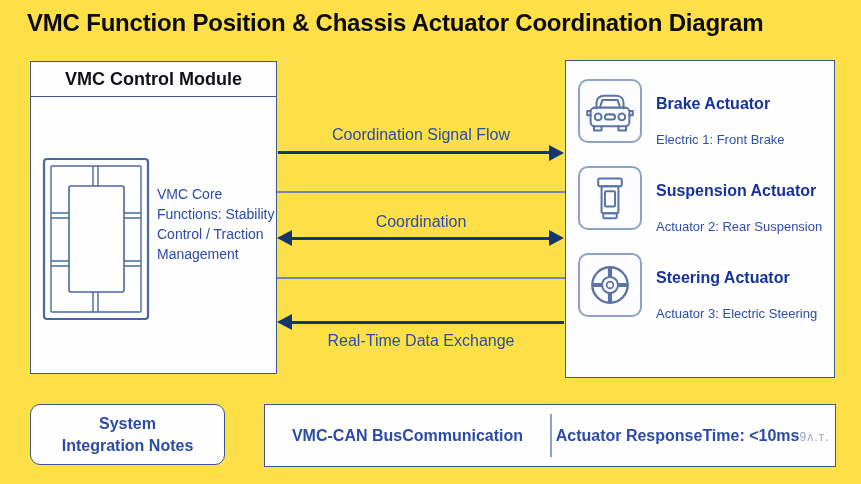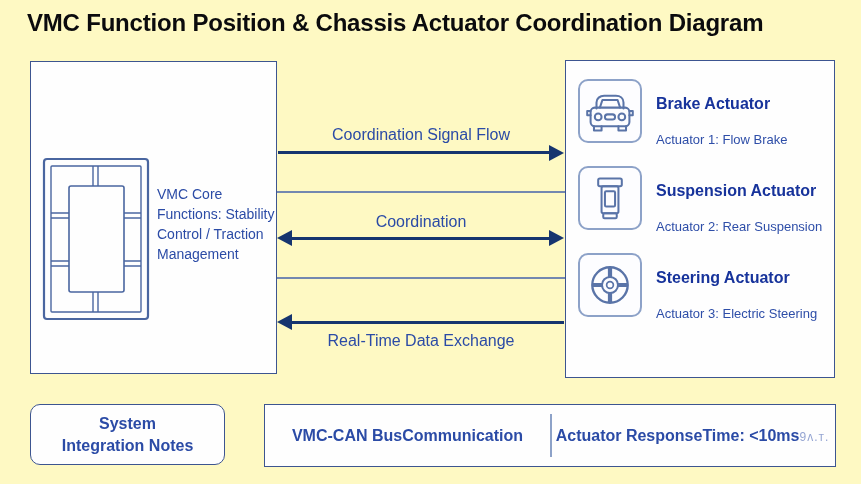--- a/index.html
+++ b/index.html
@@ -1,18 +1,18 @@
 <!DOCTYPE html>
 <html><head>
 <meta charset="utf-8">
 <style>
   html,body{margin:0;padding:0;background:#ffffff;}
   .canvas{
     position:relative; width:861px; height:484px; overflow:hidden;
-    background:#fef9c3; font-family:"Liberation Sans", sans-serif;
+    background:#fde047; font-family:"Liberation Sans", sans-serif;
   }
   .page-title{
     position:absolute; left:27px; top:9px; width:820px; margin:0;
     font-size:24px; font-weight:bold; color:#0b0b0d; letter-spacing:-0.2px;
     white-space:nowrap;
   }
   .box{
     position:absolute; background:#fefefe;
     border:1.5px solid #3d5590; box-sizing:border-box;
   }
@@ -60,20 +60,21 @@
   svg{ display:block; }
 </style>
 </head>
 <body>
 
 <div class="canvas">
 
   <h1 class="page-title">VMC Function Position &amp; Chassis Actuator Coordination Diagram</h1>
 
   <section class="box left-box">
+    <div class="box-header">VMC Control Module</div>
     <div class="chip-wrap">
       <svg width="108" height="164" viewBox="0 0 108 164" fill="none">
         <g stroke="#4a66a0" stroke-width="2.2">
           <rect x="2" y="2" width="104" height="160" rx="3"></rect>
           <rect x="9" y="9" width="90" height="146" rx="1" stroke-width="1.4"></rect>
           <line x1="51" y1="9" x2="51" y2="155" stroke-width="1.4"></line>
           <line x1="56" y1="9" x2="56" y2="155" stroke-width="1.4"></line>
           <line x1="9" y1="56" x2="99" y2="56" stroke-width="1.4"></line>
           <line x1="9" y1="61" x2="99" y2="61" stroke-width="1.4"></line>
           <line x1="9" y1="104" x2="99" y2="104" stroke-width="1.4"></line>
@@ -100,21 +101,21 @@
               <rect x="26" y="36" width="12" height="6" rx="3"></rect>
               <path d="M13 50 v5 h9 v-5"></path>
               <path d="M42 50 v5 h9 v-5"></path>
               <path d="M9 32 h-4 v5 h4"></path>
               <path d="M55 32 h4 v5 h-4"></path>
             </g>
           </svg>
         </div>
         <div class="actuator-text">
           <div class="actuator-title">Brake Actuator</div>
-          <div class="actuator-sub">Actuator 1: Flow Brake</div>
+          <div class="actuator-sub">Electric 1: Front Brake</div>
         </div>
       </div>
 
       <div class="actuator-row">
         <div class="tile">
           <svg width="54" height="54" viewBox="0 0 64 64" fill="none">
             <g stroke="#5a74a8" stroke-width="2.4" stroke-linejoin="round">
               <rect x="18" y="9" width="28" height="9" rx="2"></rect>
               <rect x="22" y="18" width="20" height="32" rx="2"></rect>
               <rect x="26" y="24" width="12" height="18" rx="1.5"></rect>

